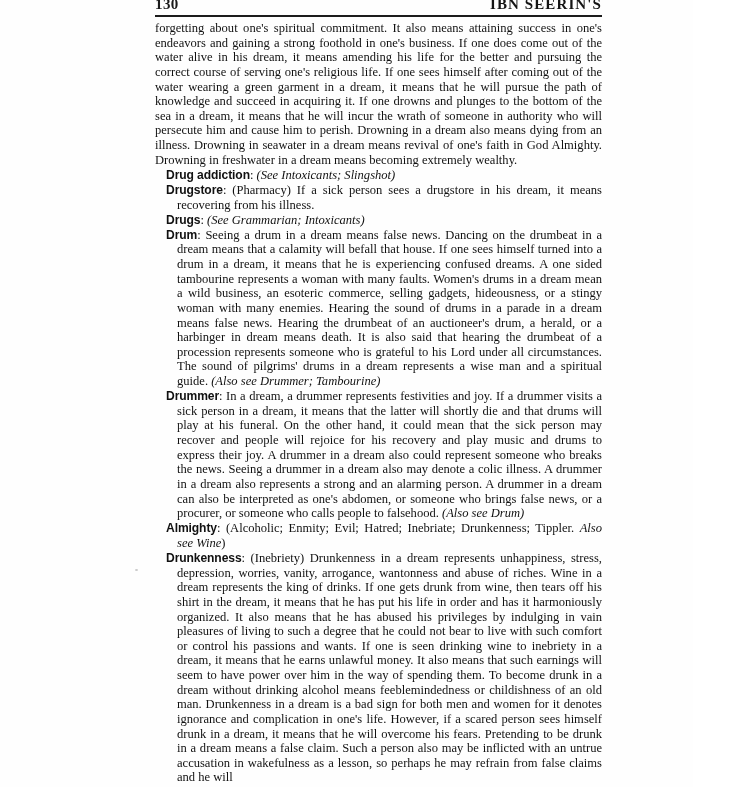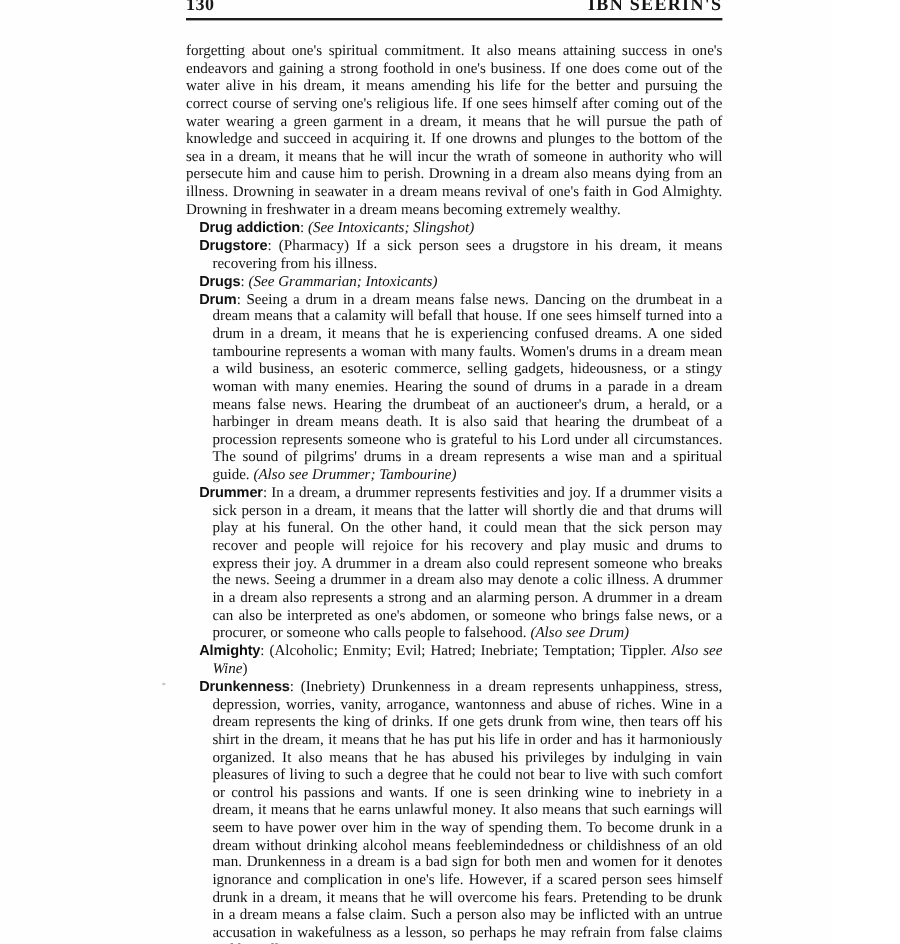--- a/index.html
+++ b/index.html
@@ -66,21 +66,20 @@
     line-height: 14.62px;
     text-align: justify;
     text-justify: inter-word;
     color: #111111;
     -webkit-font-smoothing: none;
   }
 
   
   p.continued {
     text-indent: 0;
-    margin-top: 14px;
   }
 
   
   p.entry {
     padding-left: 22px;
     text-indent: -11px;
     margin-top: 0.5px;
   }
 
   .headword {
@@ -116,19 +115,19 @@
   <div class="head-rule"></div>
 
   <div class="column">
     <p class="continued">forgetting about one's spiritual commitment. It also means attaining success in one's endeavors and gaining a strong foothold in one's business. If one does come out of the water alive in his dream, it means amending his life for the better and pursuing the correct course of serving one's religious life. If one sees himself after coming out of the water wearing a green garment in a dream, it means that he will pursue the path of knowledge and succeed in acquiring it. If one drowns and plunges to the bottom of the sea in a dream, it means that he will incur the wrath of someone in authority who will persecute him and cause him to perish. Drowning in a dream also means dying from an illness. Drowning in seawater in a dream means revival of one's faith in God Almighty. Drowning in freshwater in a dream means becoming extremely wealthy.</p>
     <div id="entries">
         <p class="entry"><span class="headword">Drug addiction</span><span>: </span><span class="xref">(See Intoxicants; Slingshot)</span></p>
         <p class="entry"><span class="headword">Drugstore</span><span>: </span><span>(Pharmacy) If a sick person sees a drugstore in his dream, it means recovering from his illness.</span></p>
         <p class="entry"><span class="headword">Drugs</span><span>: </span><span class="xref">(See Grammarian; Intoxicants)</span></p>
         <p class="entry"><span class="headword">Drum</span><span>: </span><span>Seeing a drum in a dream means false news. Dancing on the drumbeat in a dream means that a calamity will befall that house. If one sees himself turned into a drum in a dream, it means that he is experiencing confused dreams. A one sided tambourine represents a woman with many faults. Women's drums in a dream mean a wild business, an esoteric commerce, selling gadgets, hideousness, or a stingy woman with many enemies. Hearing the sound of drums in a parade in a dream means false news. Hearing the drumbeat of an auctioneer's drum, a herald, or a harbinger in dream means death. It is also said that hearing the drumbeat of a procession represents someone who is grateful to his Lord under all circumstances. The sound of pilgrims' drums in a dream represents a wise man and a spiritual guide. </span><span class="xref">(Also see Drummer; Tambourine)</span></p>
         <p class="entry"><span class="headword">Drummer</span><span>: </span><span>In a dream, a drummer represents festivities and joy. If a drummer visits a sick person in a dream, it means that the latter will shortly die and that drums will play at his funeral. On the other hand, it could mean that the sick person may recover and people will rejoice for his recovery and play music and drums to express their joy. A drummer in a dream also could represent someone who breaks the news. Seeing a drummer in a dream also may denote a colic illness. A drummer in a dream also represents a strong and an alarming person. A drummer in a dream can also be interpreted as one's abdomen, or someone who brings false news, or a procurer, or someone who calls people to falsehood. </span><span class="xref">(Also see Drum)</span></p>
-        <p class="entry"><span class="headword">Almighty</span><span>: </span><span>(Alcoholic; Enmity; Evil; Hatred; Inebriate; Temptation; Tippler. </span><span class="xref">Also see Wine</span><span>)</span></p>
+        <p class="entry"><span class="headword">Almighty</span><span>: </span><span>(Alcoholic; Enmity; Evil; Hatred; Inebriate; Drunkenness; Tippler. </span><span class="xref">Also see Wine</span><span>)</span></p>
         <p class="entry"><span class="headword">Drunkenness</span><span>: </span><span>(Inebriety) Drunkenness in a dream represents unhappiness, stress, depression, worries, vanity, arrogance, wantonness and abuse of riches. Wine in a dream represents the king of drinks. If one gets drunk from wine, then tears off his shirt in the dream, it means that he has put his life in order and has it harmoniously organized. It also means that he has abused his privileges by indulging in vain pleasures of living to such a degree that he could not bear to live with such comfort or control his passions and wants. If one is seen drinking wine to inebriety in a dream, it means that he earns unlawful money. It also means that such earnings will seem to have power over him in the way of spending them. To become drunk in a dream without drinking alcohol means feeblemindedness or childishness of an old man. Drunkenness in a dream is a bad sign for both men and women for it denotes ignorance and complication in one's life. However, if a scared person sees himself drunk in a dream, it means that he will overcome his fears. Pretending to be drunk in a dream means a false claim. Such a person also may be inflicted with an untrue accusation in wakefulness as a lesson, so perhaps he may refrain from false claims and he will</span></p>
       </div>
   </div>
 
   <div class="speck"></div>
 </div>
 
 </body></html>

